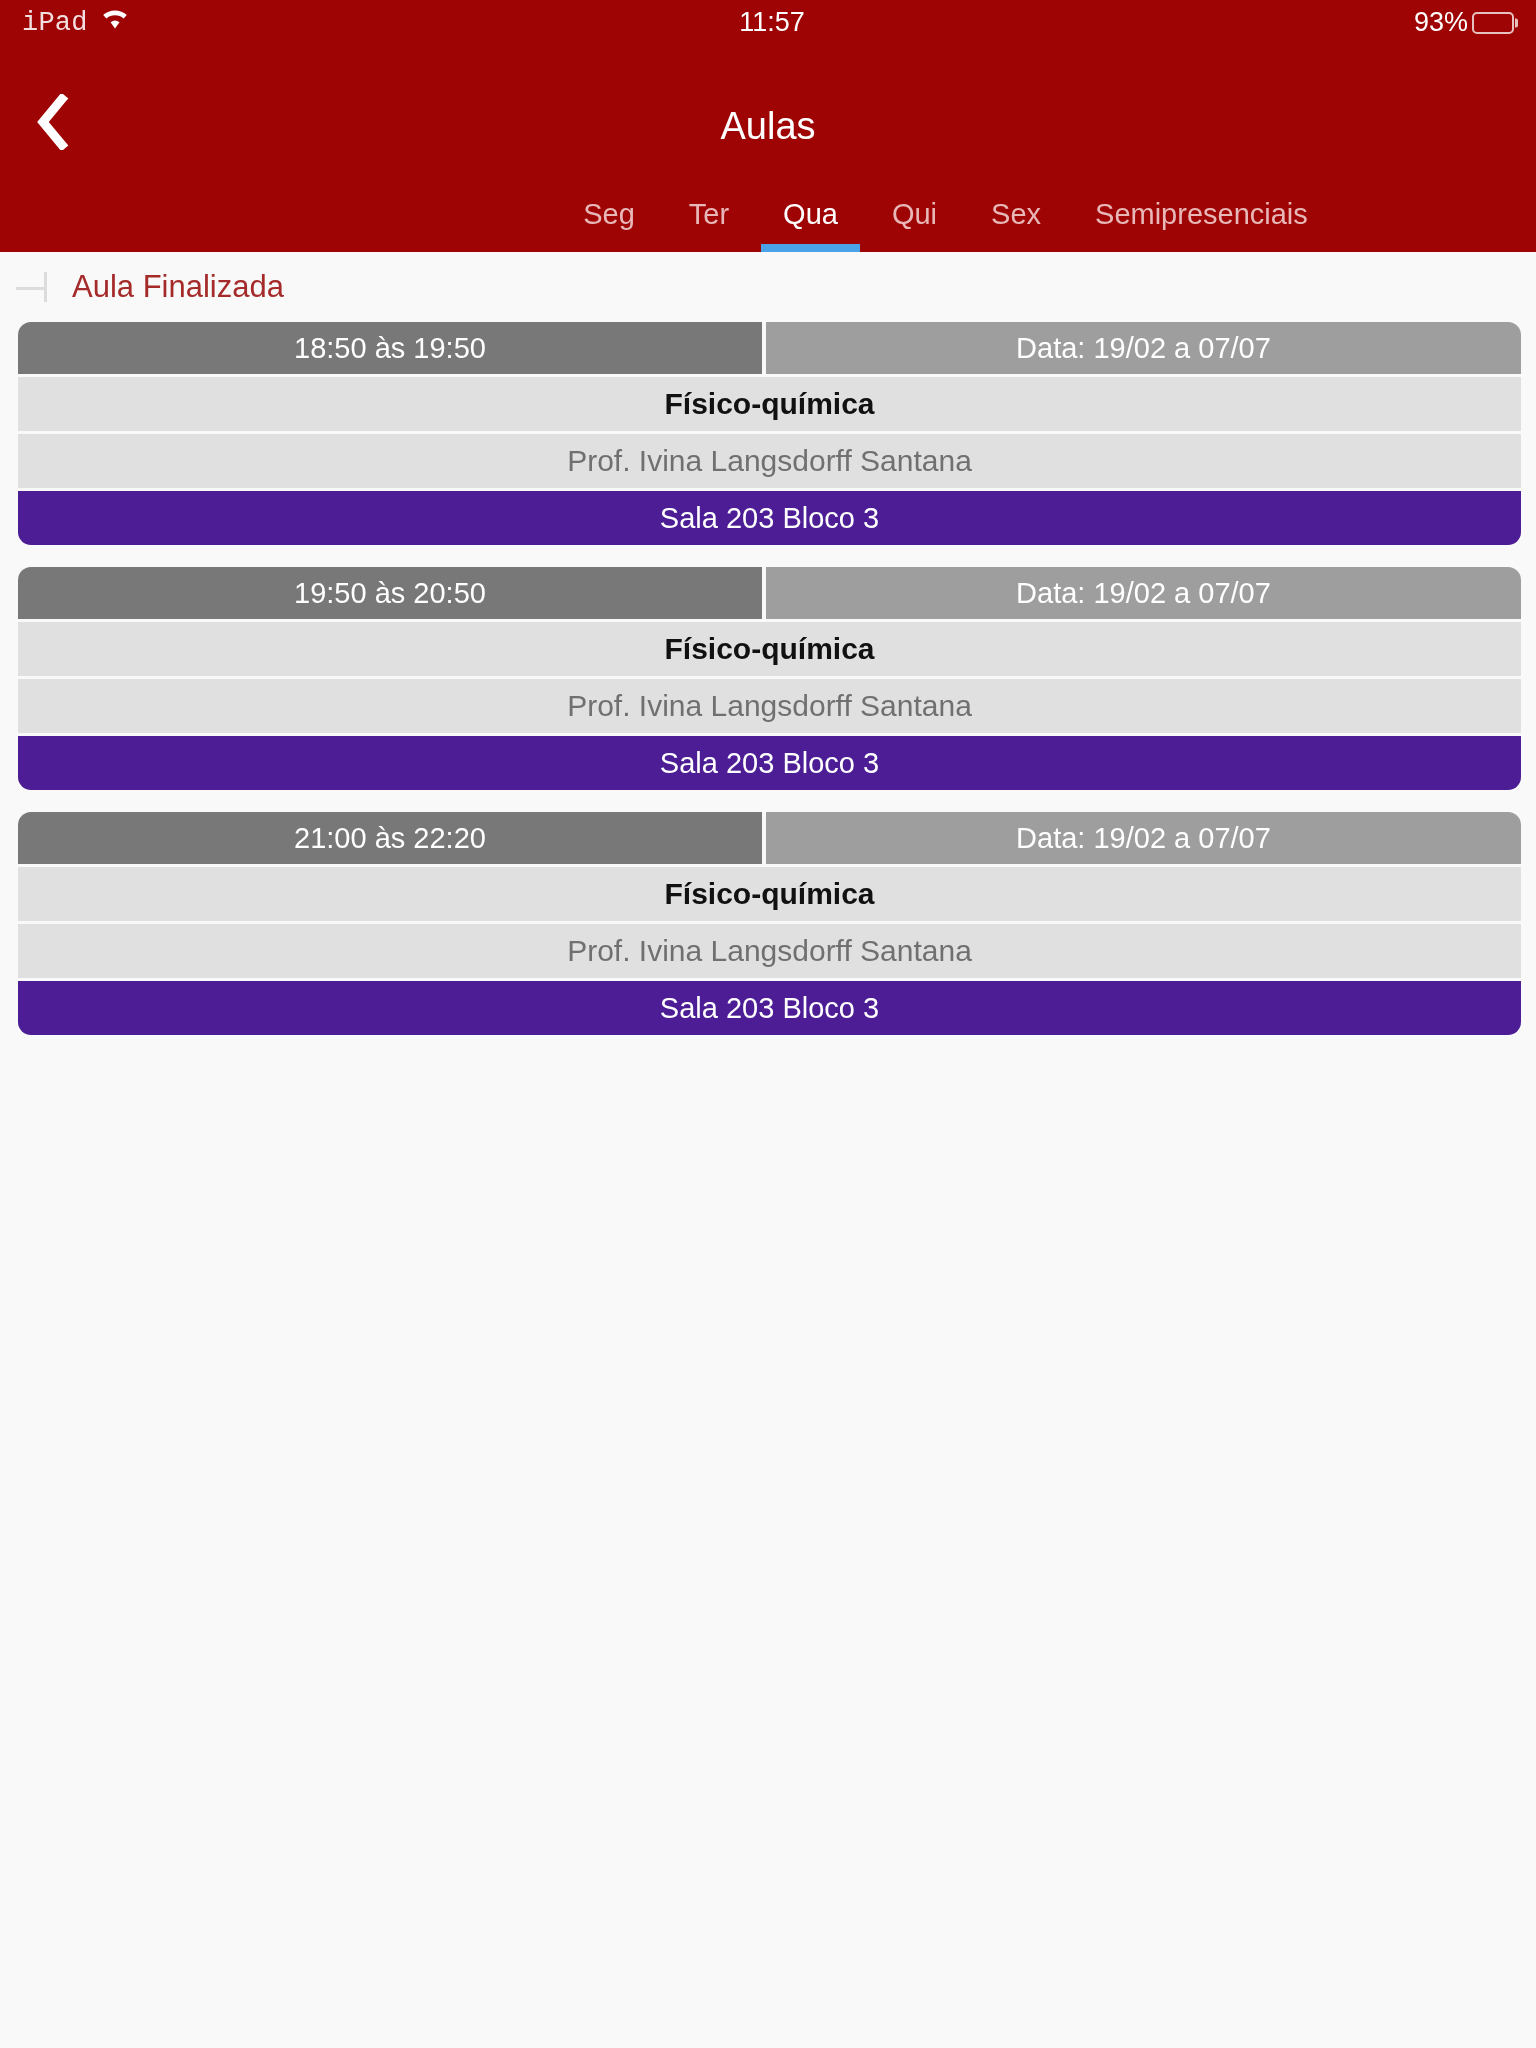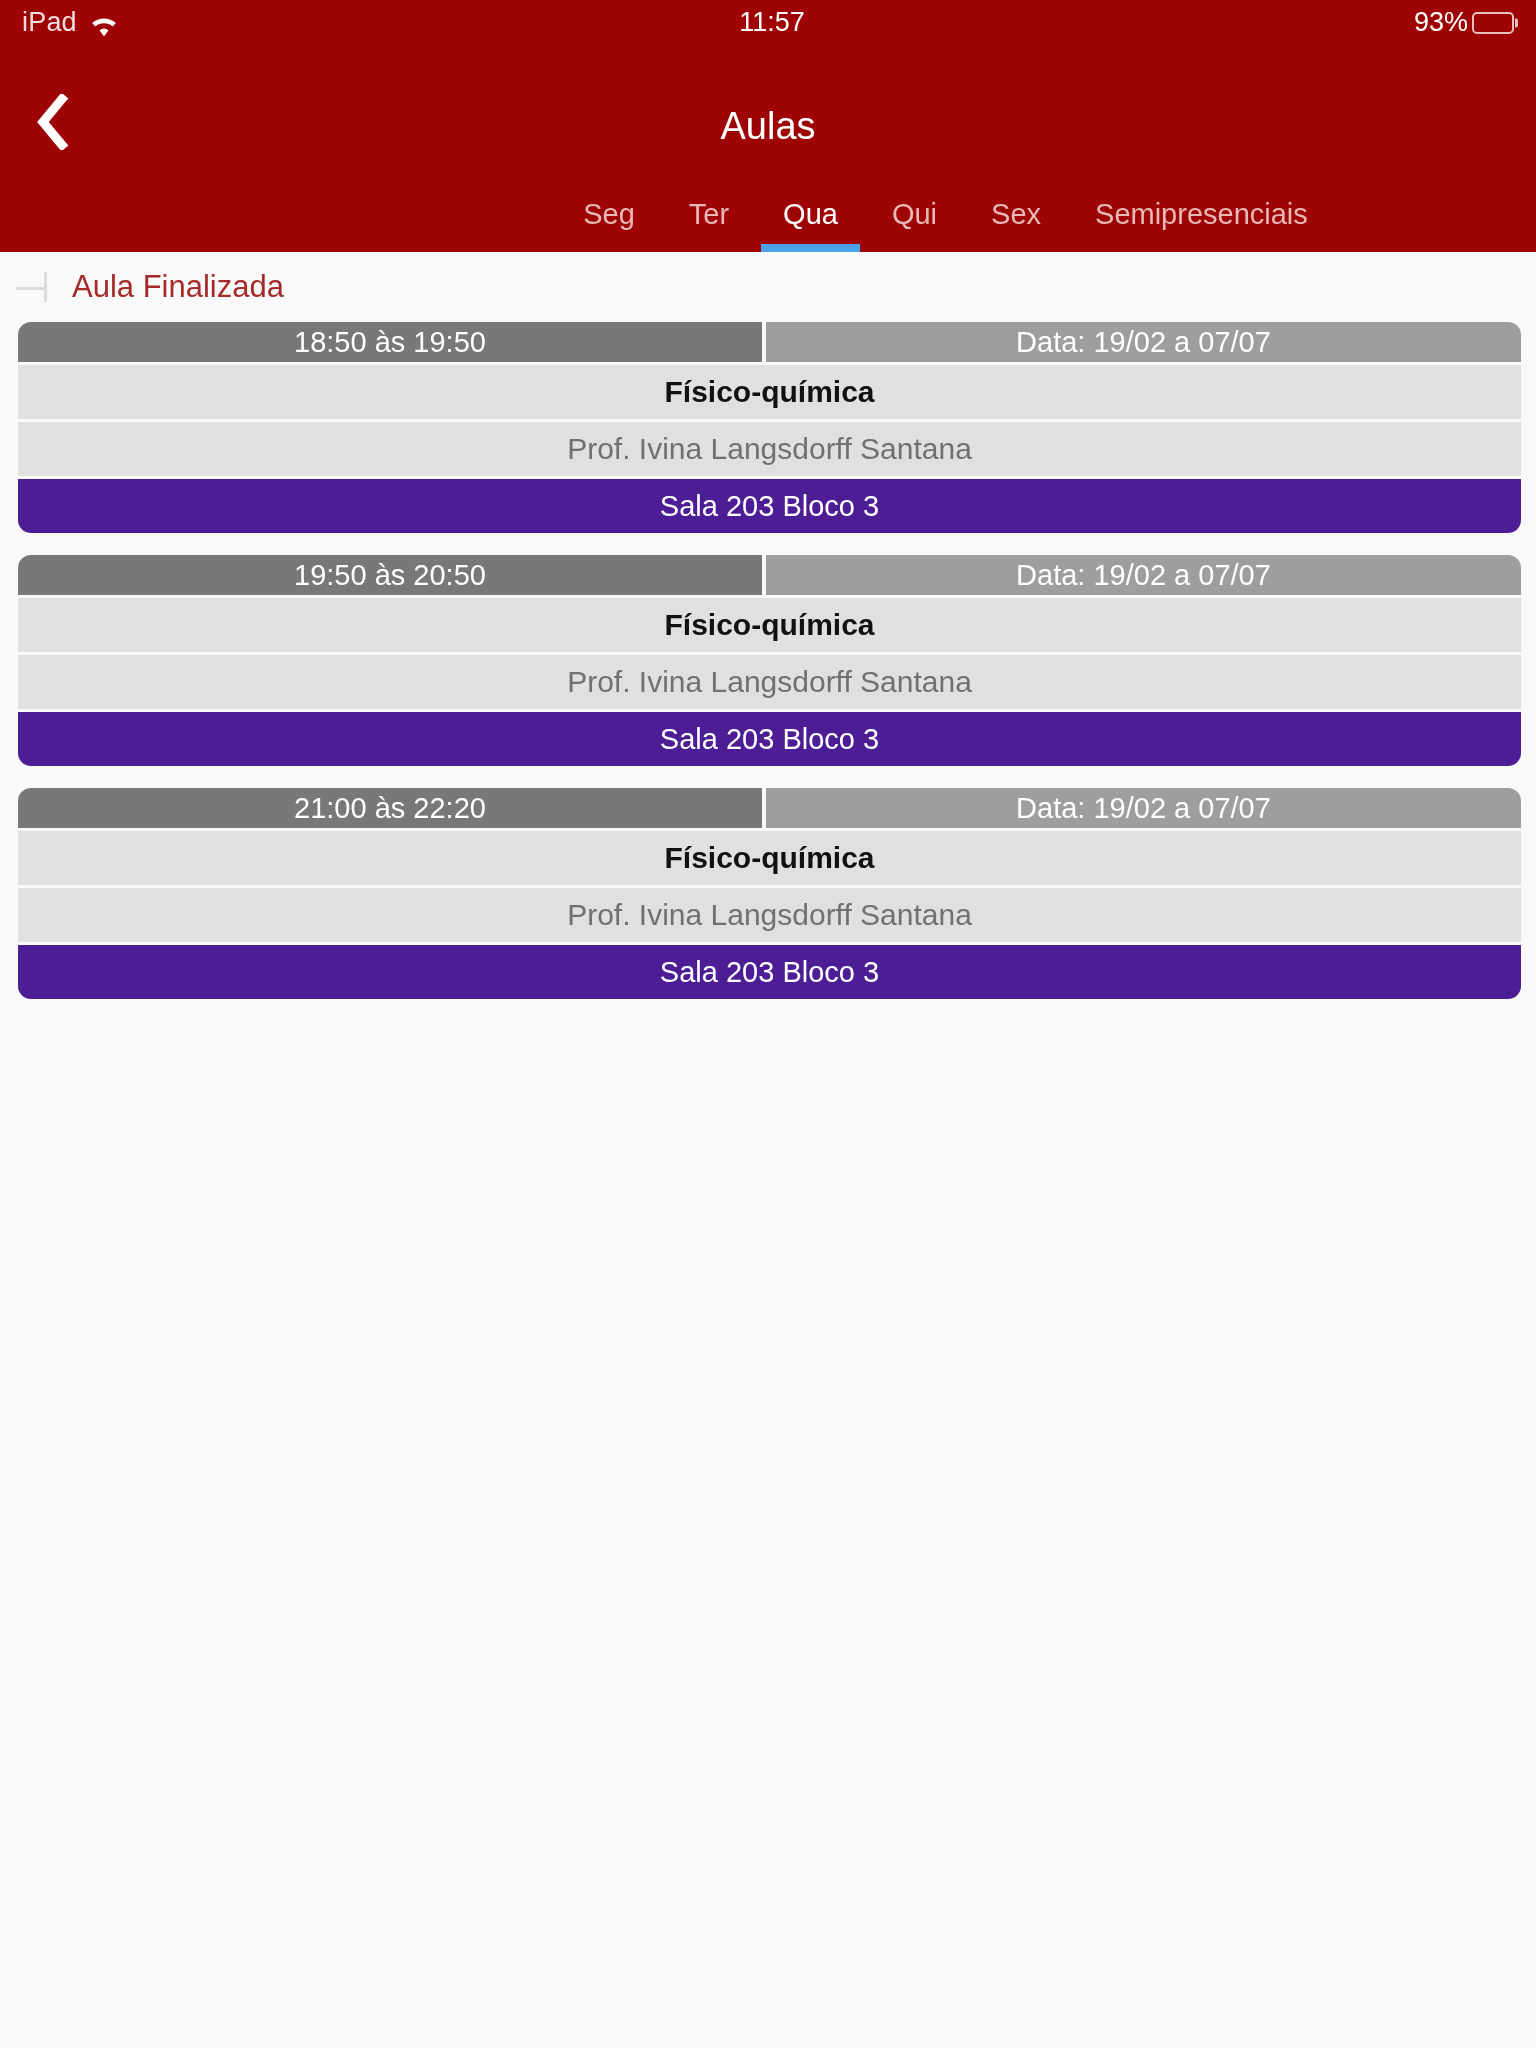--- a/index.html
+++ b/index.html
@@ -17,22 +17,23 @@
     position:relative;
     height:45px;
     background:#9e0404;
     display:flex;
     align-items:center;
     padding:0 22px;
     color:#ffffff;
   }
   .status-left {
     display:flex;
-    align-items:flex-end;
+    align-items:flex-start;
     gap:12px;
+    font-family:Liberation Mono, monospace;
   }
   .status-carrier {
     font-size:27px;
     letter-spacing:0.2px;
     color:#f2dede;
   }
   .wifi-icon { display:block; }
   .status-center {
     position:absolute;
     left:8px; right:0;
@@ -167,21 +168,21 @@
     font-weight:400;
   }
 
   
   .card {
     margin:0 15px 22px 18px;
   }
   .card-header-row {
     display:flex;
     gap:4px;
-    height:40px;
+    height:52px;
   }
   .card-time {
     width:744px;
     flex:0 0 744px;
     background:#787878;
     border-top-left-radius:13px;
     color:#ffffff;
     font-size:29px;
     display:flex;
     align-items:center;

